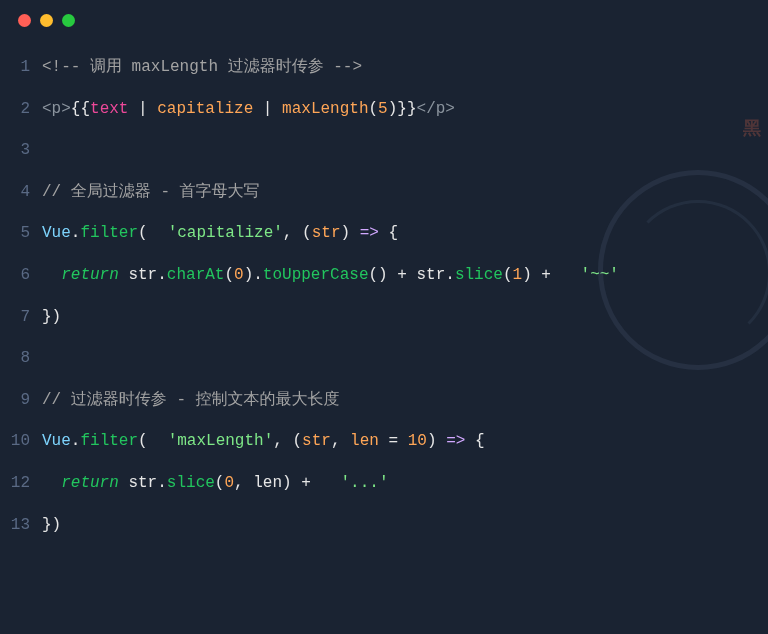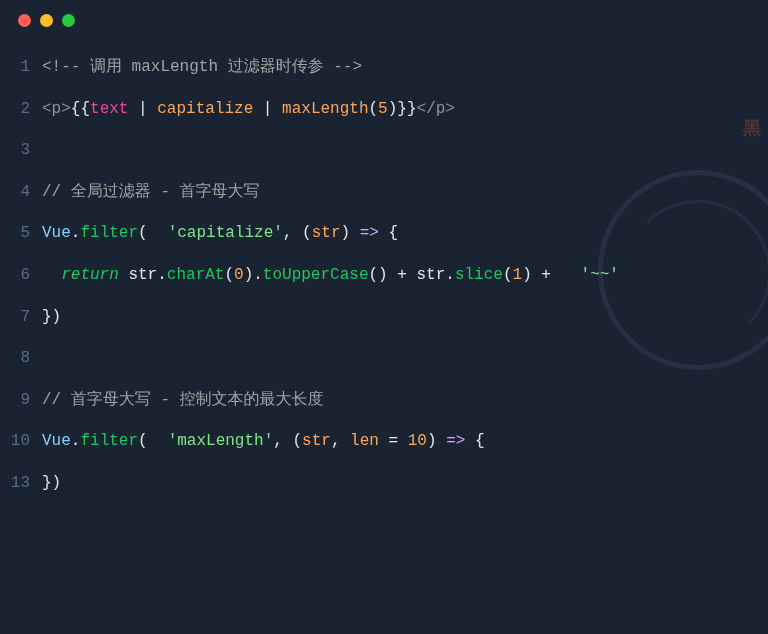--- a/index.html
+++ b/index.html
@@ -106,19 +106,20 @@
 
 <div class="code-area" id="code-area">
     <div class="code-line"><span class="line-number">1</span><span class="code-content"><span class="c-comment">&lt;!-- 调用 maxLength 过滤器时传参 --&gt;</span></span></div>
     <div class="code-line"><span class="line-number">2</span><span class="code-content"><span class="c-tag">&lt;</span><span class="c-tag">p</span><span class="c-tag">&gt;</span><span class="c-white">{{</span><span class="c-prop">text</span><span class="c-white"> | </span><span class="c-filter">capitalize</span><span class="c-white"> | </span><span class="c-filter">maxLength</span><span class="c-white">(</span><span class="c-num">5</span><span class="c-white">)</span><span class="c-white">}}</span><span class="c-tag">&lt;/</span><span class="c-tag">p</span><span class="c-tag">&gt;</span></span></div>
     <div class="code-line"><span class="line-number">3</span><span class="code-content">&nbsp;</span></div>
     <div class="code-line"><span class="line-number">4</span><span class="code-content"><span class="c-comment">// 全局过滤器 - 首字母大写</span></span></div>
     <div class="code-line"><span class="line-number">5</span><span class="code-content"><span class="c-obj">Vue</span><span class="c-punct">.</span><span class="c-method">filter</span><span class="c-punct">(</span><span class="c-string">'capitalize'</span><span class="c-punct">, (</span><span class="c-yellow">str</span><span class="c-punct">) </span><span class="c-arrow">=&gt;</span><span class="c-punct"> {</span></span></div>
     <div class="code-line"><span class="line-number">6</span><span class="code-content"><span class="">  </span><span class="c-return">return</span><span class="c-var"> str</span><span class="c-punct">.</span><span class="c-method">charAt</span><span class="c-punct">(</span><span class="c-num">0</span><span class="c-punct">).</span><span class="c-method">toUpperCase</span><span class="c-punct">() + str.</span><span class="c-method">slice</span><span class="c-punct">(</span><span class="c-num">1</span><span class="c-punct">) + </span><span class="c-string">'~~'</span></span></div>
     <div class="code-line"><span class="line-number">7</span><span class="code-content"><span class="c-punct">})</span></span></div>
     <div class="code-line"><span class="line-number">8</span><span class="code-content">&nbsp;</span></div>
-    <div class="code-line"><span class="line-number">9</span><span class="code-content"><span class="c-comment">// 首字母大写 - 控制文本的最大长度</span></span></div>
+    <div class="code-line"><span class="line-number">9</span><span class="code-content"><span class="c-comment">// 过滤器时传参 - 控制文本的最大长度</span></span></div>
     <div class="code-line"><span class="line-number">10</span><span class="code-content"><span class="c-obj">Vue</span><span class="c-punct">.</span><span class="c-method">filter</span><span class="c-punct">(</span><span class="c-string">'maxLength'</span><span class="c-punct">, (</span><span class="c-yellow">str</span><span class="c-punct">, </span><span class="c-yellow">len</span><span class="c-punct"> = </span><span class="c-num">10</span><span class="c-punct">) </span><span class="c-arrow">=&gt;</span><span class="c-punct"> {</span></span></div>
+    <div class="code-line"><span class="line-number">12</span><span class="code-content"><span class="">  </span><span class="c-return">return</span><span class="c-var"> str</span><span class="c-punct">.</span><span class="c-method">slice</span><span class="c-punct">(</span><span class="c-num">0</span><span class="c-punct">, len) + </span><span class="c-string">'...'</span></span></div>
     <div class="code-line"><span class="line-number">13</span><span class="code-content"><span class="c-punct">})</span></span></div>
   </div>
 
 <div class="watermark"></div>
 <div class="watermark-text">黑</div>
 
 </body></html>

